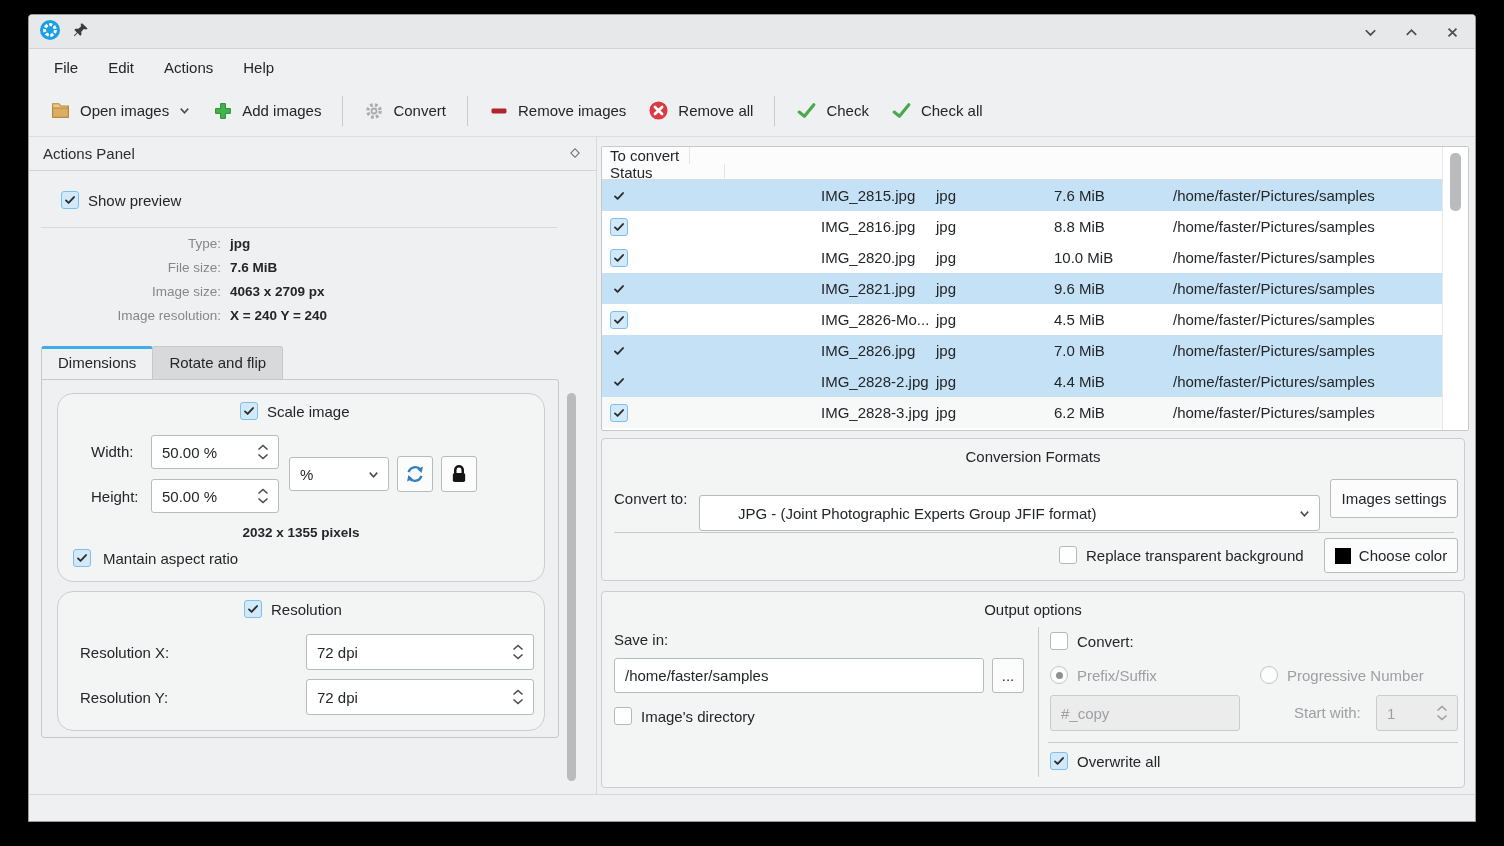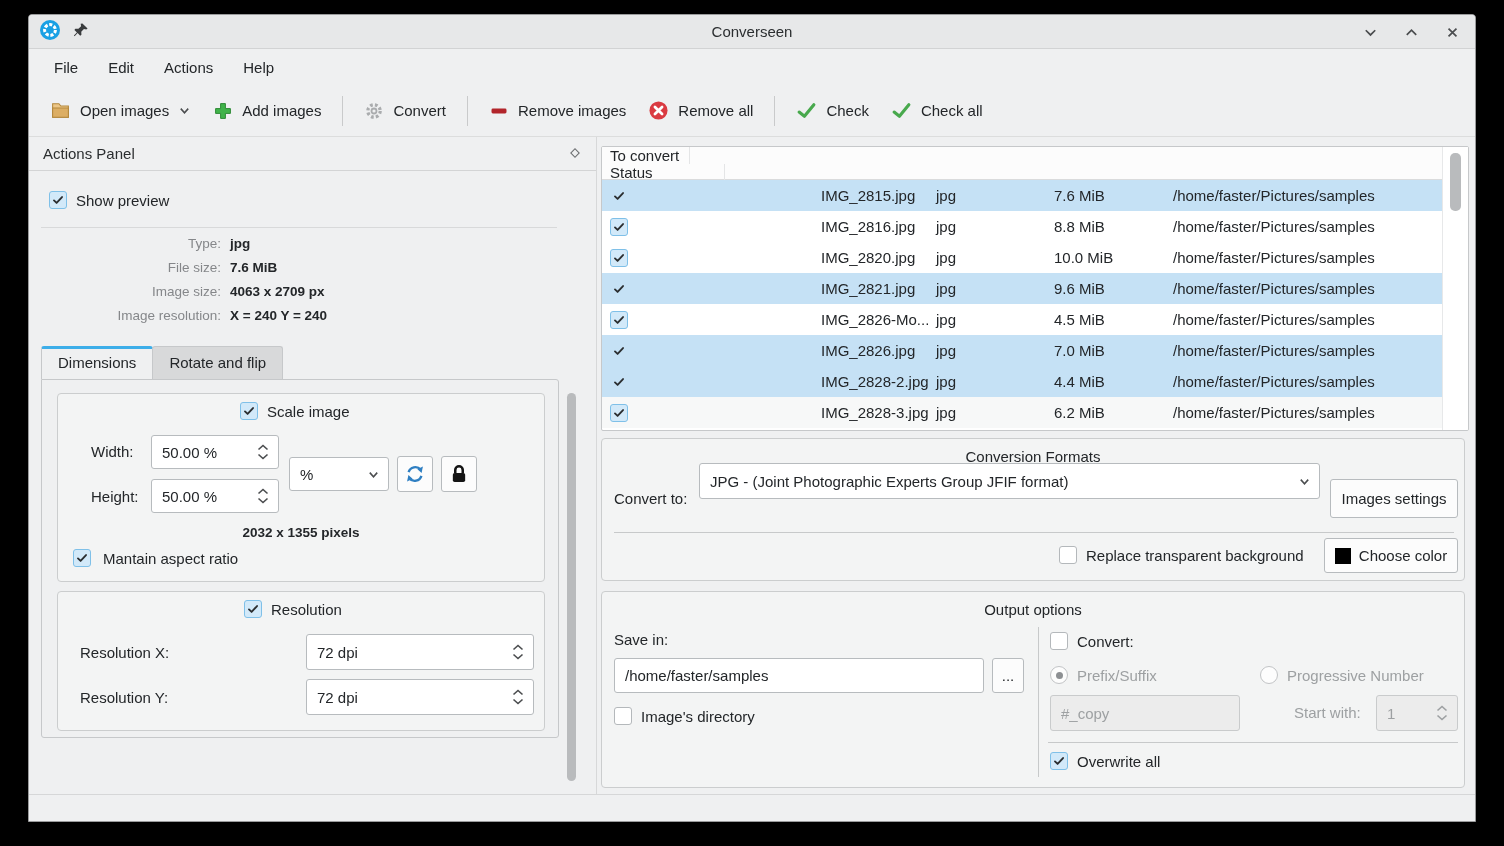--- a/index.html
+++ b/index.html
@@ -28,33 +28,33 @@
 
   
   .dock { position:absolute; left:0; top:0; width:568px; height:657px; border-right:1px solid #d7d8d9; }
   .dock-header { position:relative; height:34px; border-bottom:1px solid #d3d4d5; display:flex; align-items:center; padding:0 14px; }
   .dock-title { font-size:15px; color:#2b2e30; }
   .dock-float { position:absolute; right:14px; top:9px; }
   .cb-row { display:flex; align-items:center; gap:9px; font-size:15px; }
   .cb { width:18px; height:18px; border-radius:3px; background:#fff; border:1px solid #b4b8bb; display:inline-flex; align-items:center; justify-content:center; flex:0 0 auto; }
   .cb.checked { background:#d2e9f9; border-color:#7fc0e8; }
   .cb svg { display:block; }
-  .show-preview { position:absolute; left:20px; top:54px;justify-content:flex-end; }
+  .show-preview { position:absolute; left:32px; top:54px;justify-content:flex-end; }
   .sep-h { position:absolute; left:12px; height:1px; background:#d8d9da; }
   .info-grid { position:absolute; left:20px; top:99px; width:420px; display:grid; grid-template-columns:172px auto; column-gap:9px; row-gap:9px; font-size:13.5px; align-items:center; }
   .info-label { color:#85878a; text-align:right; }
   .info-value { color:#232629; font-weight:bold; }
 
   
   .tabbar { position:absolute; left:12px; top:209px; display:flex; }
   .tab { font-size:15px; padding:7px 16px 8px; border:1px solid #c6c8ca; border-bottom:none; border-radius:3px 3px 0 0; background:#d8d9da; margin-right:-1px; }
   .tab.active { background:#eff0f1; border-top:3px solid #3daee9; padding-top:5px; position:relative; z-index:2; }
   .tab-frame { position:absolute; left:12px; top:242px; width:518px; height:359px; border:1px solid #c6c8ca; border-radius:0 3px 3px 3px; background:#eff0f1; }
 
-  .group { position:absolute; background:#f3f4f4; border:1px solid #cbcdce; border-radius:4px; }
+  .group { position:absolute; background:#f3f4f4; border:1px solid #cbcdce; border-radius:16px; }
   .g-scale { left:15px; top:13px; width:488px; height:189px; }
   .g-res   { left:15px; top:211px; width:488px; height:140px; }
   .center-cb { position:absolute; display:flex; }
 
   .field-label { position:absolute; font-size:15px; color:#232629; }
   .spin { position:absolute; background:#fff; border:1px solid #b7bbbe; border-radius:3px; display:flex; align-items:center; }
   .spin-val { flex:1; padding-left:10px; font-size:15px; }
   .spin-btns { width:30px; display:flex; flex-direction:column; align-items:center; justify-content:center; gap:2px; }
   .combo { position:absolute; background:#fff; border:1px solid #b7bbbe; border-radius:3px; display:flex; align-items:center; }
   .combo-val { flex:1; padding-left:10px; font-size:15px; white-space:nowrap; overflow:hidden; }
@@ -106,21 +106,20 @@
             <circle cx="11" cy="11" r="10" fill="#19a0e4"></circle>
             <circle cx="11" cy="11" r="5.4" fill="none" stroke="#fff" stroke-width="3" stroke-dasharray="3.1 1.7"></circle>
           </svg>
       </span>
       <span>
         <svg width="16" height="16" viewBox="0 0 18 18">
             <path d="M10.6 1.6 16.4 7.4 14.9 8.4 12.3 7.9 9.3 10.9 9.5 14.4 8.1 15.4 5.2 12.5 1.8 15.9 1 15.1 4.4 11.7 1.6 8.9 2.6 7.5 6.1 7.7 9.1 4.7 8.6 2.1 Z" fill="#3a3c3e"></path>
           </svg>
       </span>
     </div>
-    <div class="title-text">Converseen</div>
     <div class="win-controls">
       <span>
           <svg width="17" height="17" viewBox="0 0 18 18">
             <path d="M4 6.6 9 11.6 14 6.6" fill="none" stroke="#4b4d4f" stroke-width="1.8"></path>
           </svg>
         </span>
       <span>
           <svg width="17" height="17" viewBox="0 0 18 18">
             <path d="M4 11.6 9 6.6 14 11.6" fill="none" stroke="#4b4d4f" stroke-width="1.8"></path>
           </svg>
@@ -497,21 +496,21 @@
         </div>
 
         <div class="table-scroll">
           <div class="vthumb" style="left:7px; width:11px; top:6px; height:58px;"></div>
         </div>
       </div>
 
       <div class="panel p-convert">
         <div class="panel-title">Conversion Formats</div>
         <span class="field-label" style="left:12px; top:51px;">Convert to:</span>
-        <div class="combo" style="left:97px; top:24px; width:621px; height:36px;">
+        <div class="combo" style="left:97px; top:56px; width:621px; height:36px;padding-left:28px;">
           <span class="combo-val">JPG - (Joint Photographic Experts Group JFIF format)</span>
           <svg width="13" height="13" viewBox="0 0 14 14">
               <path d="M3 5 7 9.4 11 5" fill="none" stroke="#4b4d4f" stroke-width="1.7"></path>
             </svg>
         </div>
         <div class="btn abs" style="left:728px; top:40px; width:128px; height:39px;">
           <span>Images settings</span>
         </div>
         <div class="sep-h" style="top:93px; left:12px; width:840px; background:#c7c9ca;"></div>
         <div class="cb-row abs" style="left:457px; top:107px;">

